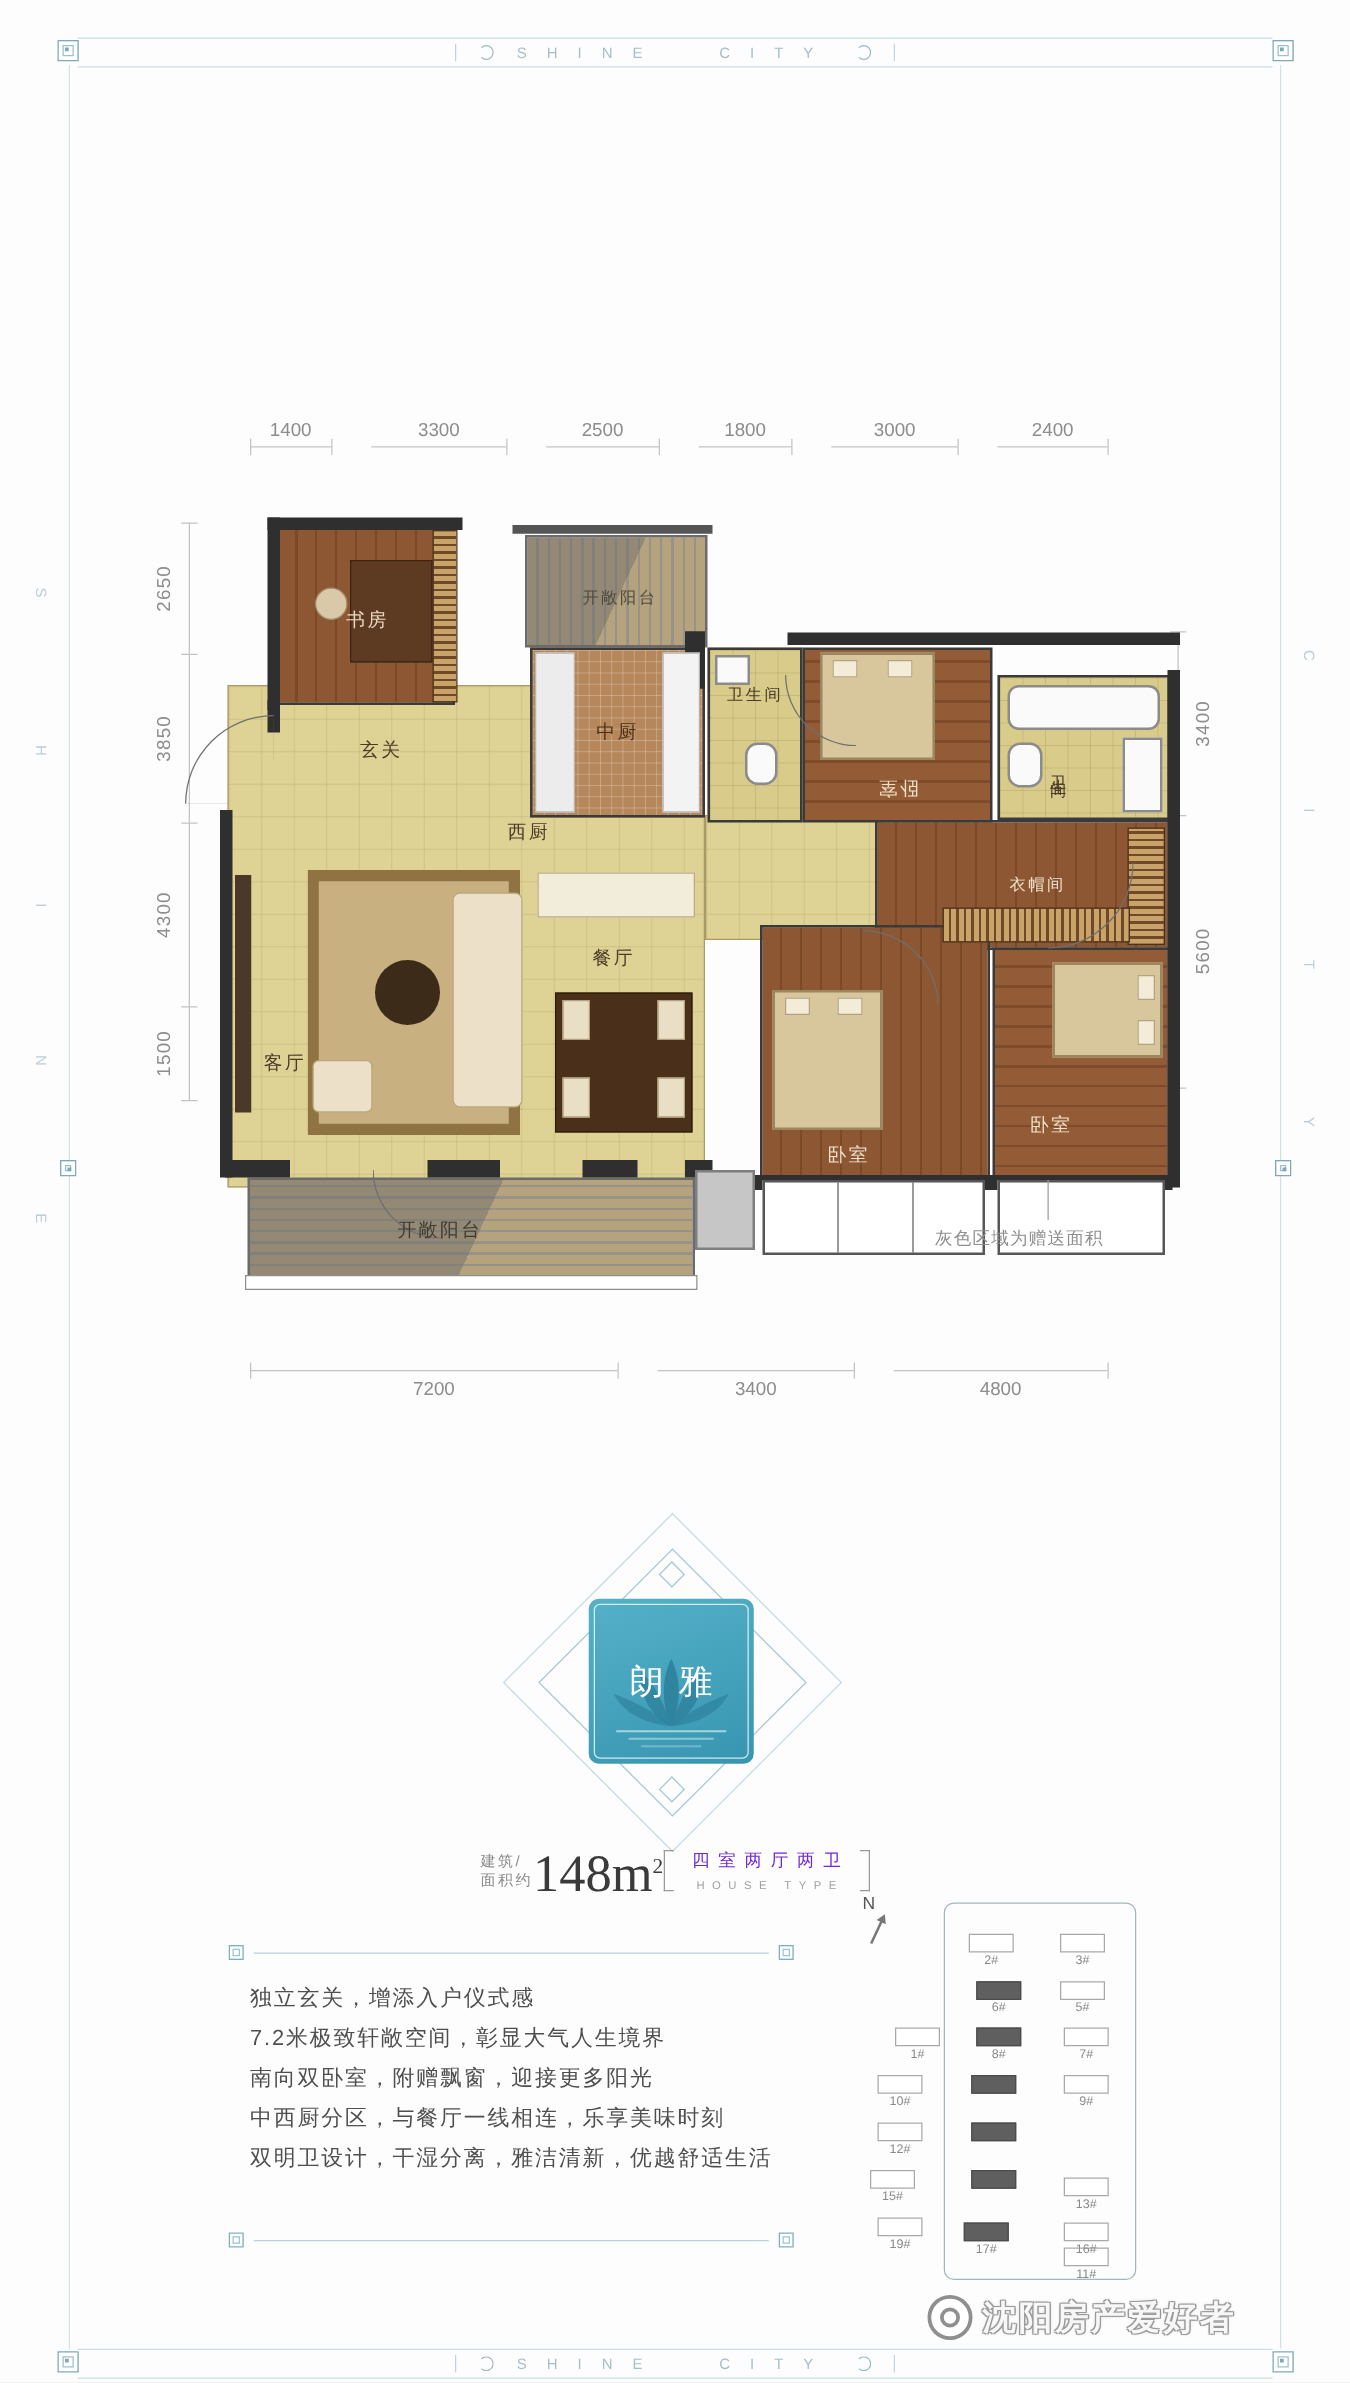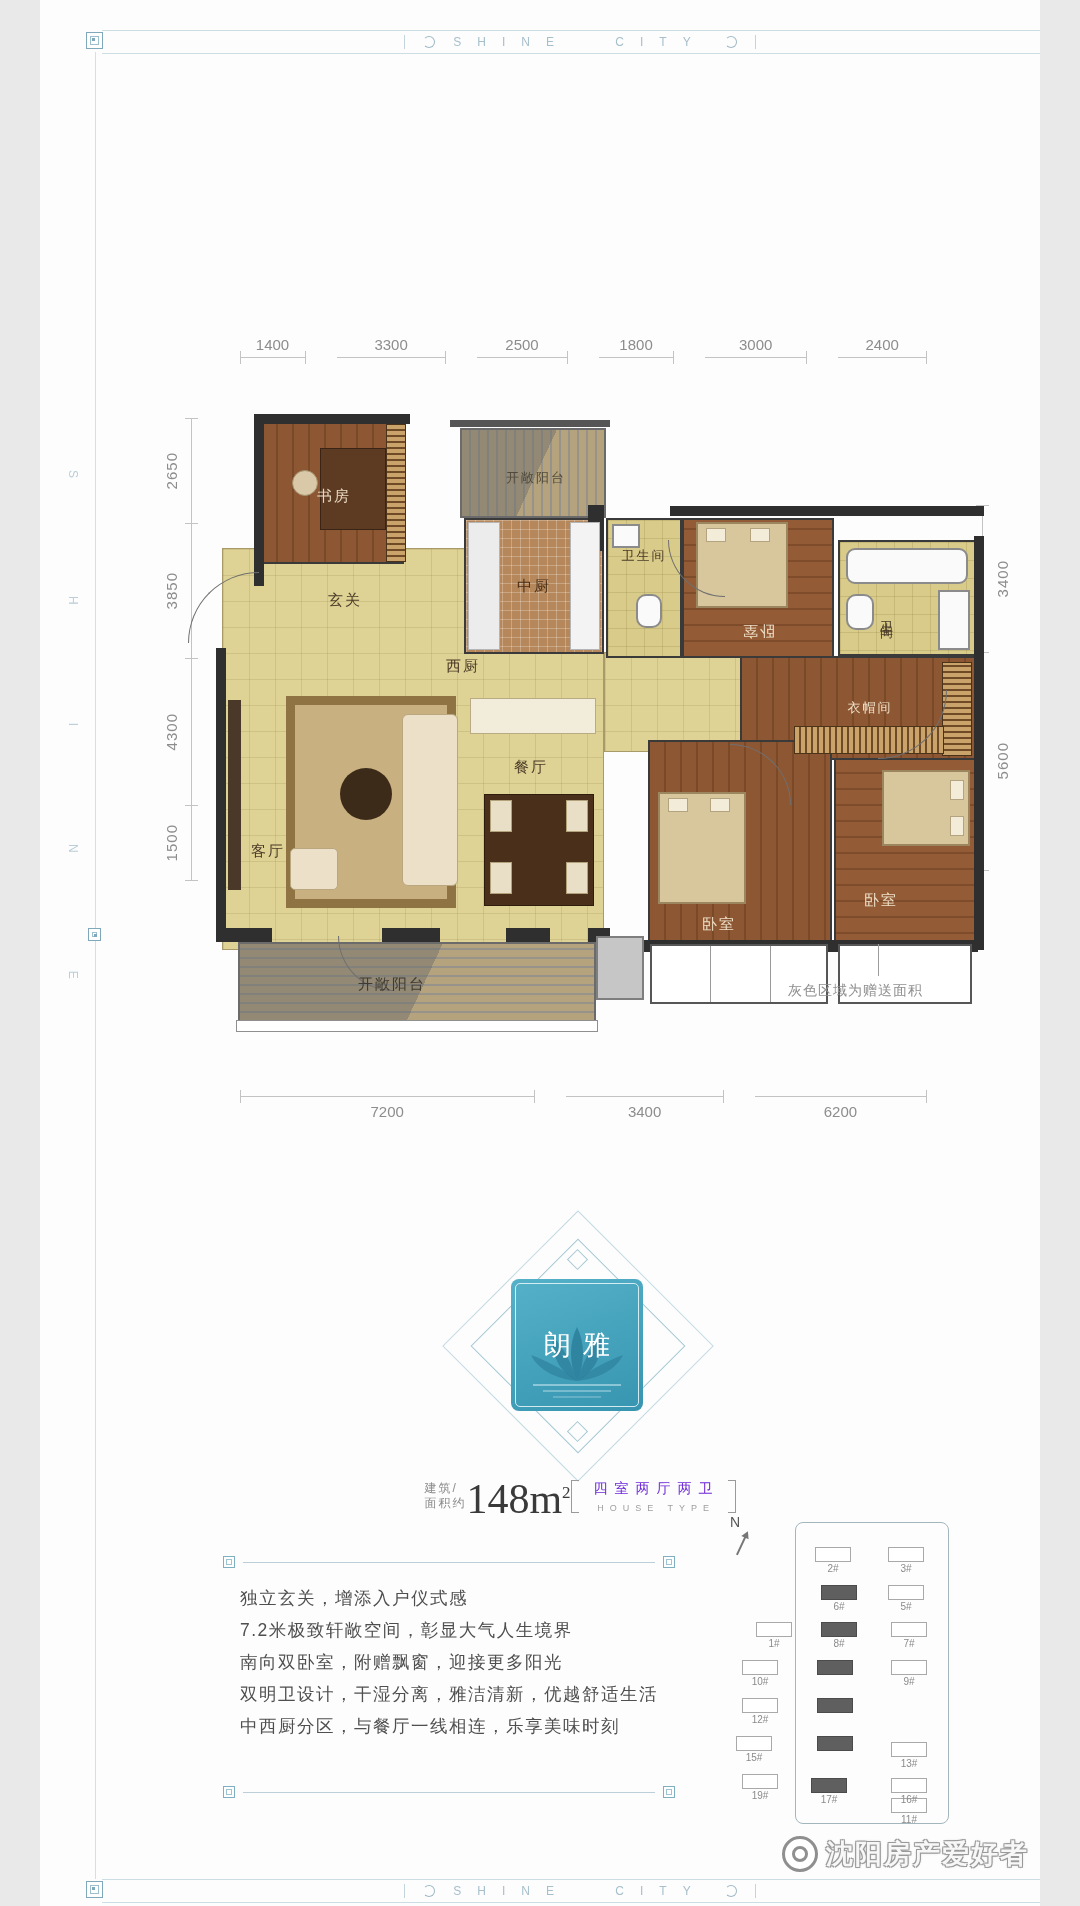--- a/index.html
+++ b/index.html
@@ -1,16 +1,16 @@
 <!DOCTYPE html>
 <html><head>
 <meta charset="utf-8">
 <style>
   html,body{margin:0;padding:0;background:#e9e9e9;}
-  .page{position:relative;width:1000px;height:1906px;margin:0 auto;background:#fdfdfd;
+  .page{position:relative;width:1080px;height:1906px;margin:0 auto;background:#fdfdfd;
         font-family:"Liberation Sans","DejaVu Sans",sans-serif;overflow:hidden;}
   
   .band{position:absolute;left:62px;width:956px;height:22px;border-top:1px solid #ccdde4;border-bottom:1px solid #ccdde4;
         display:flex;align-items:center;justify-content:center;gap:18px;}
   .brand{font-size:12px;color:#a6bfcb;letter-spacing:16px;word-spacing:26px;white-space:nowrap;}
   .curl{width:10px;height:10px;border:1.5px solid #9fb9c6;border-radius:50%;border-left-color:transparent;}
   .tickv{width:1px;height:14px;background:#c2d5dd;}
   .vline{position:absolute;top:52px;width:1px;height:1827px;background:#d3e1e7;}
   .corner{position:absolute;width:15px;height:15px;border:1px solid #7fa9bb;background:#fff;
           box-shadow:inset 0 0 0 3px #fff, inset 0 0 0 4px #9cc0cf;}
@@ -140,21 +140,21 @@
     <div class="seg" style="flex-grow:1400;">1400</div>
     <div class="seg" style="flex-grow:3300;">3300</div>
     <div class="seg" style="flex-grow:2500;">2500</div>
     <div class="seg" style="flex-grow:1800;">1800</div>
     <div class="seg" style="flex-grow:3000;">3000</div>
     <div class="seg" style="flex-grow:2400;">2400</div>
   </div>
   <div class="dimh dbot" style="left:200px;top:1096px;width:686px;align-items:center;">
     <div class="seg" style="flex-grow:7200;">7200</div>
     <div class="seg" style="flex-grow:3400;">3400</div>
-    <div class="seg" style="flex-grow:3800;">6200</div>
+    <div class="seg" style="flex-grow:3800;">4800</div>
   </div>
   <div class="dimv dleft" style="left:112px;top:418px;width:40px;height:462px;">
     <div class="seg" style="flex-grow:2650;">
         <span>2650</span>
       </div>
     <div class="seg" style="flex-grow:3850;">
         <span>3850</span>
       </div>
     <div class="seg" style="flex-grow:4300;">
         <span>4300</span>
@@ -303,22 +303,22 @@
 
   <div class="orn-line" style="left:183px;top:1556px;width:452px;">
     <div class="orn"></div>
     <div class="orn-rule"></div>
     <div class="orn"></div>
   </div>
   <div class="features">
     <div>独立玄关，增添入户仪式感</div>
     <div>7.2米极致轩敞空间，彰显大气人生境界</div>
     <div>南向双卧室，附赠飘窗，迎接更多阳光</div>
+    <div>中西厨分区，与餐厅一线相连，乐享美味时刻</div>
     <div>双明卫设计，干湿分离，雅洁清新，优越舒适生活</div>
-    <div>中西厨分区，与餐厅一线相连，乐享美味时刻</div>
   </div>
   <div class="orn-line" style="left:183px;top:1786px;width:452px;">
     <div class="orn"></div>
     <div class="orn-rule"></div>
     <div class="orn"></div>
   </div>
 
   <div class="compass-n" style="left:690px;top:1514px;">N</div>
   <div class="compass-arrow" style="left:701px;top:1532px;"></div>
   <div class="sp-box"></div>

